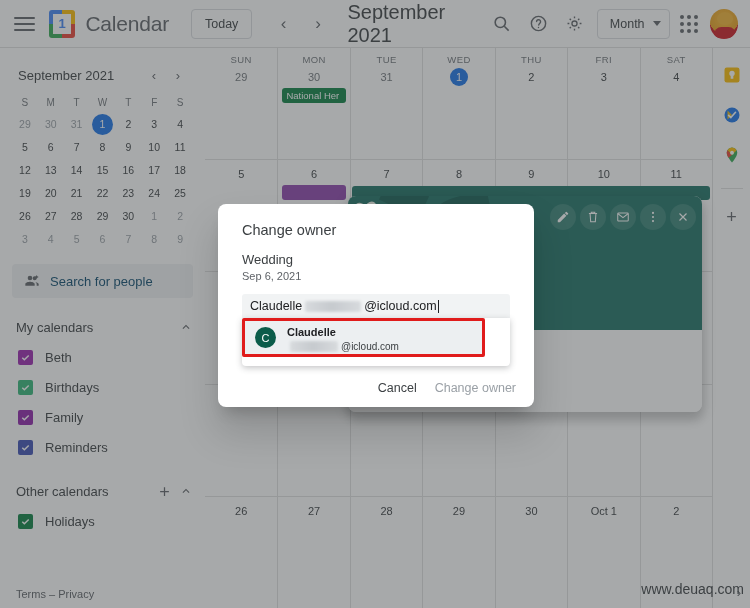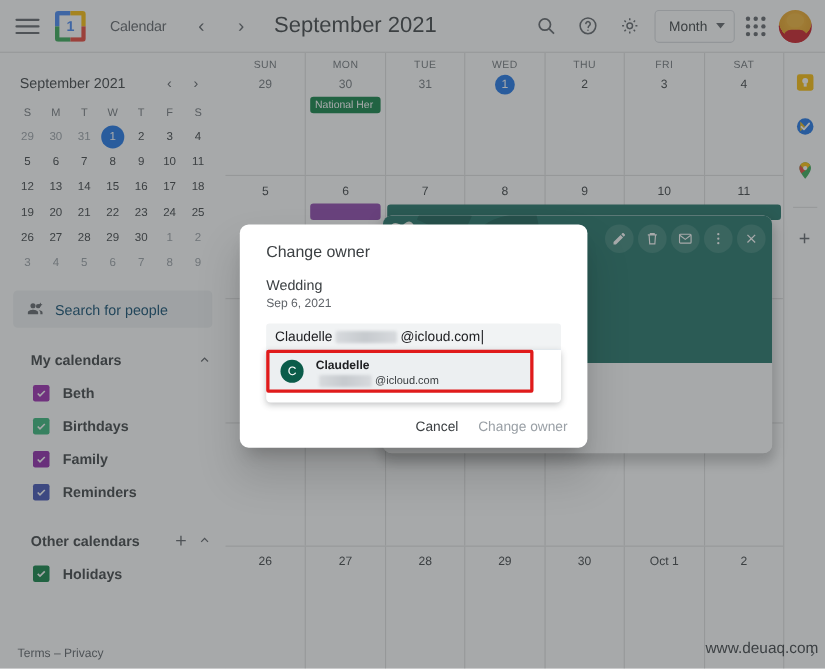--- a/index.html
+++ b/index.html
@@ -45,21 +45,21 @@
   .cal-logo .q1 { left:0; top:0; background:#4285f4; }
   .cal-logo .q2 { right:0; top:0; background:#fbbc04; }
   .cal-logo .q3 { left:0; bottom:0; background:#34a853; }
   .cal-logo .q4 { right:0; bottom:0; background:#ea4335; }
   .cal-logo .inner {
     position:absolute; left:4px; top:4px; right:4px; bottom:4px;
     background:#fff; display:flex; align-items:center; justify-content:center;
     font-size:13px; color:#4285f4; font-weight:600;
   }
   #app-title {
-    margin-left: 22px; font-size: 13px; color: #5f6368; font-weight: 400;
+    margin-left: 10px; font-size: 21px; color: #5f6368; font-weight: 400;
     letter-spacing: -0.2px;
   }
   .btn-outline {
     margin-left: 22px;
     height: 30px; padding: 0 13px;
     border: 1px solid #dadce0; border-radius: 4px;
     background: #fff; color: #3c4043; font-size: 12.5px;
     display: flex; align-items: center; cursor: pointer;
     font-family: "Liberation Sans", sans-serif;
   }
@@ -140,21 +140,21 @@
   .mc-day.today { background:#1a73e8; color:#fff; font-weight:500; }
 
   #people-search {
     margin: 14px 12px 0 12px; height: 34px;
     background:#f1f3f4; border-radius:4px;
     display:flex; align-items:center; gap:10px; padding-left:12px;
     cursor:text;
   }
   #people-search-ph { font-size: 13px; color:#0c4a6e; }
 
-  .cal-section { margin-top: 14px; padding: 0 8px 0 28px; font-weight: bold; }
+  .cal-section { margin-top: 14px; padding: 0 8px 0 16px; }
   .cal-section-head {
     display:flex; align-items:center; height: 30px; cursor:pointer;
   }
   .cal-section-title { font-size: 13px; color:#3c4043; flex:1; }
   .sec-icon { width:22px;height:22px;display:flex;align-items:center;justify-content:center;color:#5f6368;font-size:13px;cursor:pointer; }
   .cal-item { display:flex; align-items:center; height: 30px; gap: 12px; cursor:pointer; padding-left:2px; }
   .cal-check {
     width:15px;height:15px;border-radius:2px;
     display:flex;align-items:center;justify-content:center;
     color:#fff;font-size:10px;line-height:1;
@@ -640,20 +640,21 @@
         <span></span>
     </div>
     <div class="cal-logo">
       <span class="q q1"></span>
         <span class="q q2"></span>
         <span class="q q3"></span>
         <span class="q q4"></span>
       <span class="inner">1</span>
     </div>
     <div id="app-title">Calendar</div>
+    <div class="btn-outline">Today</div>
     <div class="navarrow first">‹</div>
     <div class="navarrow">›</div>
     <div id="period">September 2021</div>
     <div class="spacer"></div>
     <div class="tb-icon">
       <svg width="19" height="19" viewBox="0 0 24 24" fill="none" stroke="#5f6368" stroke-width="2">
           <circle cx="10.5" cy="10.5" r="6.5"></circle>
           <path d="M15.5 15.5L21 21"></path>
         </svg>
     </div>

